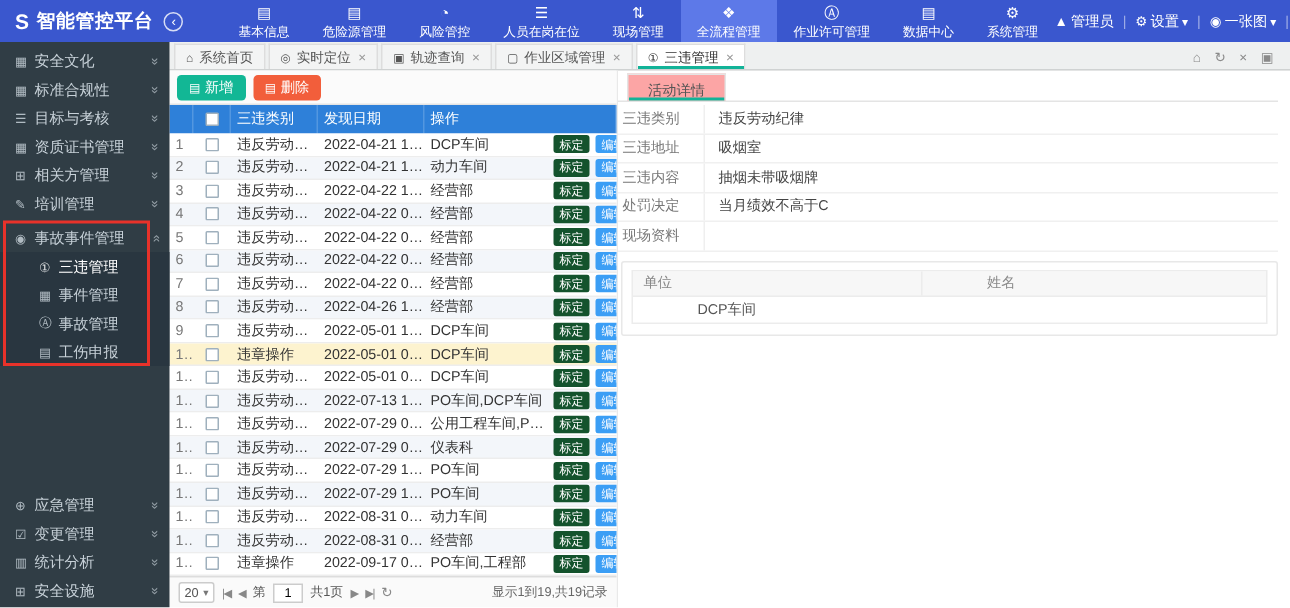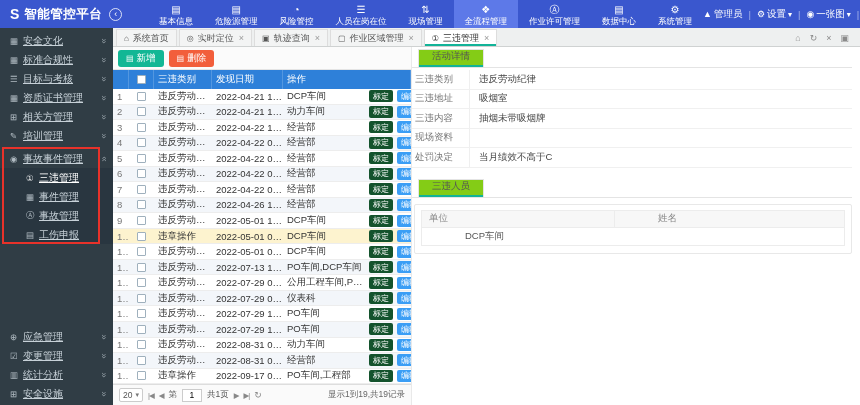--- a/index.html
+++ b/index.html
@@ -22,21 +22,21 @@
   .nav-right .caret { font-size:8px; margin-left:2px; }
   .nav-right .chip { display:flex; align-items:center; cursor:pointer; }
 
   
   .main { display:flex; height:377px; }
 
   
   .sidebar { width:113px; background:#303d45; display:flex; flex-direction:column; position:relative; padding-top:3px; flex:none; }
   .side-item { height:19px; display:flex; align-items:center; padding:0 7px 0 10px; color:#c7d1d8; font-size:10px; cursor:pointer; white-space:nowrap; }
   .side-item .sicon { width:13px; font-size:8.5px; opacity:.85; flex:none; }
-  .side-item .slabel { flex:1; overflow:hidden;text-decoration:underline; }
+  .side-item .slabel { flex:1; overflow:hidden; }
   .side-item .chev { font-size:9px; opacity:.65; display:inline-block; transform:rotate(90deg); }
   .side-item .chev.up { transform:rotate(-90deg); }
   .side-group { position:relative; margin-top:4px; }
   .side-sub { background:#293640; }
   .side-sub .side-item { padding-left:26px; }
   .side-sub .side-item.active { color:#fff; }
   .annotation-box { position:absolute; left:2px; right:13px; top:-2px; bottom:0; border:2px solid #e8322a; pointer-events:none; }
   .side-bottom { margin-top:auto; padding-bottom:2px; }
 
   
@@ -81,21 +81,21 @@
   .pager { height:21px; flex:none; border-top:1px solid #ddd; background:#fafafa; display:flex; align-items:center; gap:5px; padding:0 6px; font-size:8.5px; color:#555; }
   .psel { border:1px solid #ccc; border-radius:2px; background:#fff; height:14px; display:flex; align-items:center; gap:3px; padding:0 3px; cursor:pointer; }
   .psel .caret { font-size:7px; color:#777; }
   .pbtn { color:#888; cursor:pointer; font-size:7.5px; letter-spacing:-1px; }
   .pinput { width:20px; height:13px; border:1px solid #ccc; text-align:center; font-size:8.5px; font-family:inherit; }
   .psummary { margin-left:auto; color:#666; }
 
   
   .right-pane { flex:1; min-width:0; padding:2px 8px 0 0; display:flex; flex-direction:column; }
   .dt-strip { height:19px; border-bottom:1px solid #e4e4e4; display:flex; align-items:flex-end; padding-left:6px; flex:none; }
-  .dt-tab { height:18px; background:#84cc16; border:1px solid #e4e4e4; border-bottom:none; box-shadow:inset 0 -2px 0 #12b398; display:flex; align-items:flex-start; padding:0 13px; font-size:9.5px; color:#555; cursor:pointer; }
+  .dt-tab { height:18px; background:#fca5a5; border:1px solid #e4e4e4; border-bottom:none; box-shadow:inset 0 -2px 0 #12b398; display:flex; align-items:flex-end; padding:0 13px; font-size:9.5px; color:#555; cursor:pointer; }
   .fields { margin-top:2px; flex:none; }
   .field { height:19.5px; display:flex; align-items:center; border-bottom:1px solid #f0f0f0; font-size:9.5px; }
   .field .flabel { width:58px; flex:none; color:#777; padding-left:3px; height:100%; display:flex; align-items:center; border-right:1px solid #efefef; }
   .field .fvalue { padding-left:9px; color:#444; overflow:hidden; white-space:nowrap; text-overflow:ellipsis; }
   .person-strip { margin-top:11px; }
   .person-box { border:1px solid #e8e8e8; border-radius:2px; margin:6px 0 0 2px; padding:5px 6px 7px; }
   .ptable { border:1px solid #ececec; }
   .prow { display:flex; height:17px; align-items:center; font-size:9.5px; border-bottom:1px solid #ececec; }
   .prow:last-child { border-bottom:none; }
   .prow.phead { background:#f7f7f7; color:#888;font-family:Liberation Mono, monospace; }
@@ -595,33 +595,28 @@
             </div>
             <div class="field">
               <span class="flabel">三违地址</span>
               <span class="fvalue">吸烟室</span>
             </div>
             <div class="field">
               <span class="flabel">三违内容</span>
               <span class="fvalue">抽烟未带吸烟牌</span>
             </div>
             <div class="field">
+              <span class="flabel">处罚决定</span>
+              <span class="fvalue">当月绩效不高于C</span>
+            </div>
+            <div class="field">
               <span class="flabel">现场资料</span>
               <span class="fvalue"></span>
             </div>
-            <div class="field">
-              <span class="flabel">处罚决定</span>
-              <span class="fvalue">当月绩效不高于C</span>
-            </div>
-          </div>
-        <div class="dt-strip person-strip">
-          <div class="dt-tab">
-              <span>三违人员</span>
-            </div>
-        </div>
+          </div>
         <div class="person-box">
           <div class="ptable">
             <div class="prow phead">
               <div class="pcell">单位</div>
               <div class="pcell">姓名</div>
             </div>
             <div id="person-rows">
                 <div class="prow pdata">
                   <div class="pcell">DCP车间</div>
                 </div>

